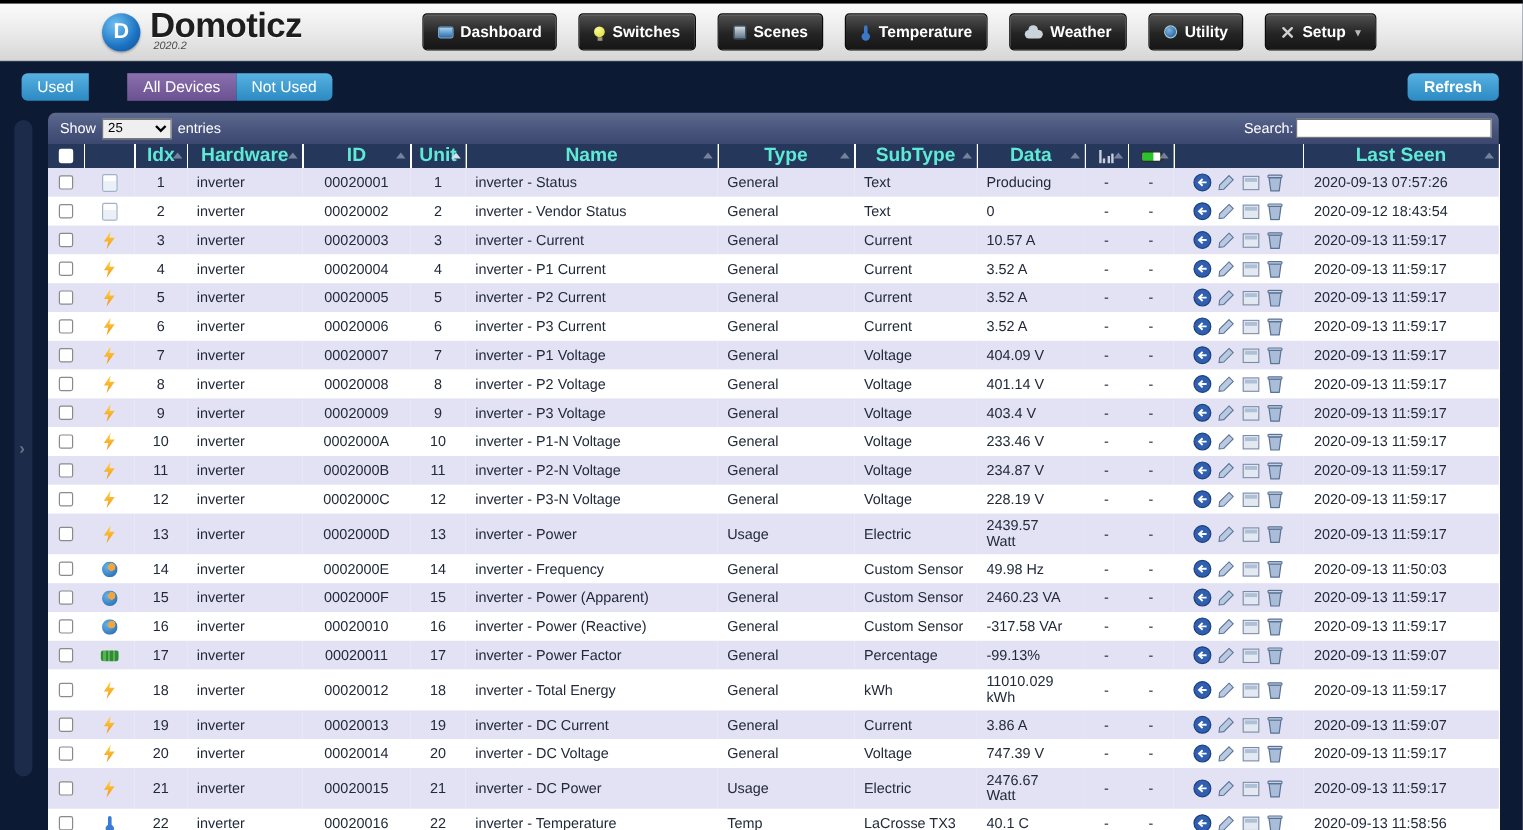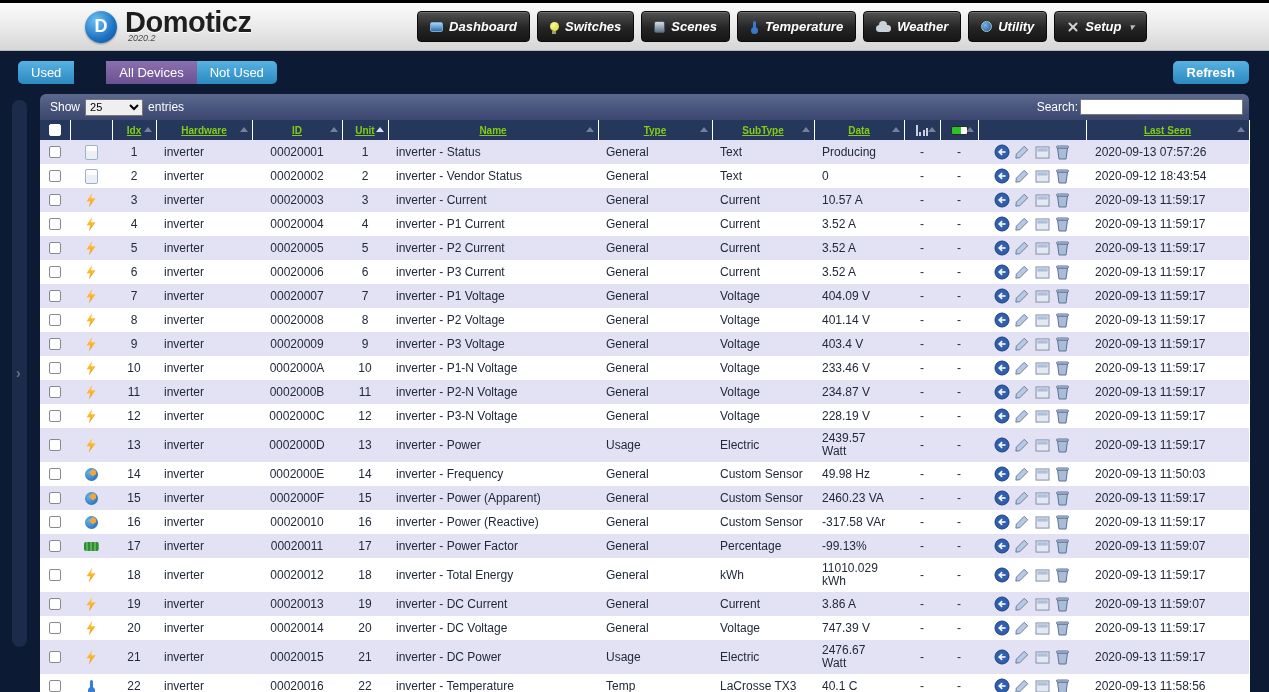--- a/index.html
+++ b/index.html
@@ -10,21 +10,21 @@
   .top-edge { height:3px; background:#000; }
 
   
   .app-header { height:48px; background:linear-gradient(180deg,#fbfbfb,#e9e9e9 55%,#d6d6d6); border-bottom:1px solid #b9b9b9; display:flex; align-items:center; padding-left:85px; }
   .logo-wrap { display:flex; align-items:center; }
   .logo-circle { width:32px; height:32px; border-radius:50%; background:radial-gradient(circle at 35% 30%, #6fc2f2, #1c72c2 60%, #0c4f96); color:#fff; font-weight:bold; font-size:18px; display:flex; align-items:center; justify-content:center; margin-right:8px; box-shadow:0 1px 2px rgba(0,0,0,.35); }
   .logo-text-block { display:flex; flex-direction:column; }
   .logo-title { font-size:29px; font-weight:bold; color:#1e1e1e; letter-spacing:-0.5px; line-height:24px; text-shadow:0 1px 0 #fff; }
   .logo-version { font-size:9px; font-style:italic; color:#4a4a4a; margin:-1px 0 0 3px; }
 
-  .nav { margin-left:auto; margin-right:122px; display:flex; gap:7px;font-style:italic; }
+  .nav { margin-left:auto; margin-right:122px; display:flex; gap:18px; }
   .nav-btn { display:flex; align-items:center; gap:6px; height:31px; padding:0 12px; background:linear-gradient(180deg,#515151,#242424 55%,#161616); border:1px solid #0b0b0b; border-radius:4px; color:#fff; font-size:13px; font-weight:bold; box-shadow:inset 0 1px 0 rgba(255,255,255,.18); cursor:pointer; }
   .nav-btn .nav-ic { display:inline-block; position:relative; }
   .caret-down { font-size:9px; color:#b9b9b9; margin-left:2px; }
 
   span[data-name="dashboard-icon"] { width:13px; height:10px; background:linear-gradient(#a5d4f2,#2f6fae); border:1px solid #79a8cf; border-radius:2px; }
   span[data-name="switches-icon"] { width:9px; height:9px; border-radius:50%; background:radial-gradient(circle at 35% 30%, #fafa9e, #d9d922); }
   span[data-name="switches-icon"]::after { content:""; position:absolute; left:2.5px; top:9px; width:4px; height:3px; background:#9a9a7a; }
   span[data-name="scenes-icon"] { width:11px; height:12px; background:linear-gradient(#d6dee4,#5f7486); border-radius:2px; border:1px solid #46586a; }
   span[data-name="temperature-nav-icon"] { width:3px; height:11px; background:#3a78c8; border-radius:2px; margin:0 3px; }
   span[data-name="temperature-nav-icon"]::after { content:""; position:absolute; left:-2px; bottom:-2px; width:7px; height:7px; border-radius:50%; background:#3a78c8; }
@@ -52,21 +52,21 @@
   
   .table-card { margin:10px 0 0 40px; width:1209px; }
   .bar { height:26px; display:flex; align-items:center; background:linear-gradient(180deg,#5d6a8e,#48547c 55%,#3d4870); color:#fff; font-size:12px; }
   .bar.top { border-radius:6px 6px 0 0; }
   .bar .show-group { display:flex; align-items:center; gap:5px; padding-left:10px; }
   .bar select { width:58px; height:17px; font-size:11px; border:1px solid #777; }
   .bar .search-group { margin-left:auto; display:flex; align-items:center; gap:2px; padding-right:6px; }
   .bar .search-group input { width:163px; height:16px; border:1px solid #777; font-size:11px; padding:0 3px; }
 
   table { border-collapse:collapse; table-layout:fixed; width:1209px; background:#fff; }
-  thead th { background:#26375c; color:#84cc16; font-size:10px; font-weight:bold; height:20px; padding:0 3px; border-right:1px solid rgba(255,255,255,.14); position:relative; cursor:pointer;text-decoration:underline; }
+  thead th { background:#26375c; color:#5eead4; font-size:16px; font-weight:bold; height:20px; padding:0 3px; border-right:1px solid rgba(255,255,255,.14); position:relative; cursor:pointer; }
   thead th .th-inner { display:flex; align-items:center; justify-content:center; gap:3px; }
   .sort-caret { width:0; height:0; border-left:4px solid transparent; border-right:4px solid transparent; border-bottom:5px solid rgba(215,222,238,.45); position:absolute; right:4px; top:7px; }
   .sort-caret.active { border-bottom-color:#d7deee; }
 
   tbody td { font-size:12px; color:#222a3a; padding:4px 0; line-height:13px; vertical-align:middle; }
   tr.odd td { background:#e2e2f4; }
   tr.even td { background:#ffffff; }
   .c-idx,.c-id,.c-unit,.c-sig,.c-bat { text-align:center; }
   .c-hw,.c-name,.c-type,.c-sub { padding-left:8px !important; }
   .c-data { padding-left:8px !important; padding-right:14px !important; word-wrap:break-word; }

